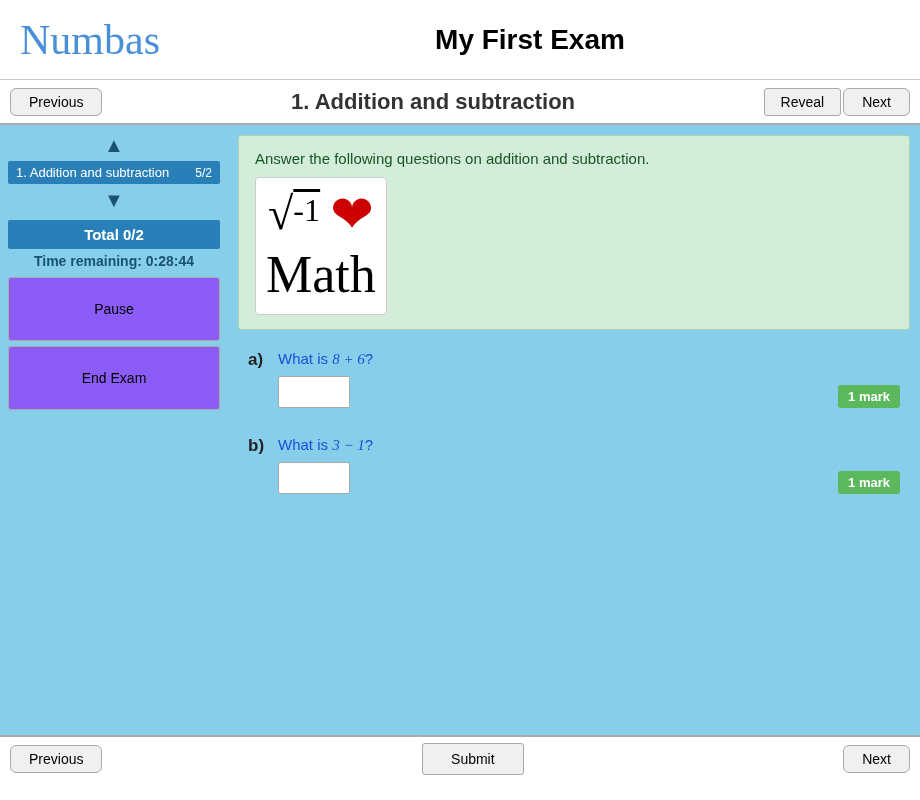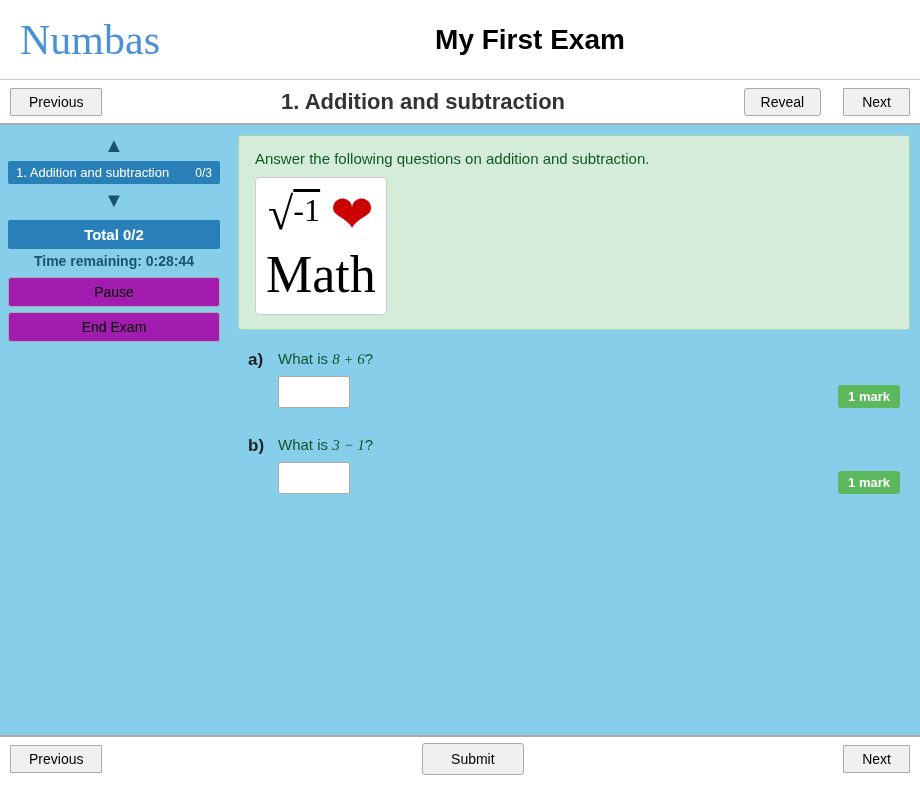--- a/index.html
+++ b/index.html
@@ -36,37 +36,37 @@
       border-bottom: 2px solid #aaa;
       height: 45px;
       padding: 0 10px;
     }
     .nav-btn {
       background: #f0f0f0;
       border: 1px solid #aaa;
       padding: 5px 18px;
       cursor: pointer;
       font-size: 14px;
-      border-radius: 1px;
+      border-radius: 6px;
     }
     .nav-title {
       flex: 1;
       text-align: center;
       font-size: 22px;
       font-weight: bold;
       color: #333;
     }
     .reveal-btn {
       background: #f0f0f0;
       border: 1px solid #aaa;
       padding: 5px 16px;
       cursor: pointer;
       font-size: 14px;
       border-radius: 3px;
-      margin-right: 22px;
+      margin-right: 2px;
     }
 
     
     .main-area {
       display: flex;
       height: 610px;
       background: #87CEEB;
     }
 
     
@@ -117,23 +117,23 @@
       background: #87CEEB;
       color: #1a5276;
       text-align: center;
       font-size: 14px;
       font-weight: bold;
       margin-bottom: 8px;
     }
     .sidebar-btn {
       display: block;
       width: 100%;
-      background: #a21caf;
-      border: 1px solid #aaa;
-      padding: 6px;
+      background: #8b5cf6;
+      border: 1px solid #aaa;
+      padding: 23px;
       margin: 5px 0;
       cursor: pointer;
       font-size: 14px;
       border-radius: 3px;
       text-align: center;
     }
 
     
     .content-panel {
       flex: 1;
@@ -220,21 +220,21 @@
       font-size: 17px;
       font-weight: bold;
       min-width: 20px;
       color: #222;
     }
     .q-content {
       flex: 1;
     }
     .q-text {
       font-size: 15px;
-      color: #14532d;
+      color: #1d4ed8;
       margin-bottom: 8px;
     }
     .q-input-row {
       display: flex;
       align-items: flex-end;
       gap: 10px;
     }
 
     
     .bottom-bar {
@@ -276,21 +276,21 @@
 </div>
 
 <div class="main-area">
 
   <div class="sidebar">
     <div class="nav-arrows">
       <span class="arrow-up">▲</span>
     </div>
     <div class="question-list-item">
       <span>1. Addition and subtraction</span>
-      <span class="score">0/3</span>
+      <span class="score">5/2</span>
     </div>
     <div class="nav-arrows">
       <span class="arrow-down">▼</span>
     </div>
     <div class="total-box">Total 0/2</div>
     <div class="time-box">Time remaining: 0:28:44</div>
     <button class="sidebar-btn">Pause</button>
     <button class="sidebar-btn">End Exam</button>
   </div>
 

